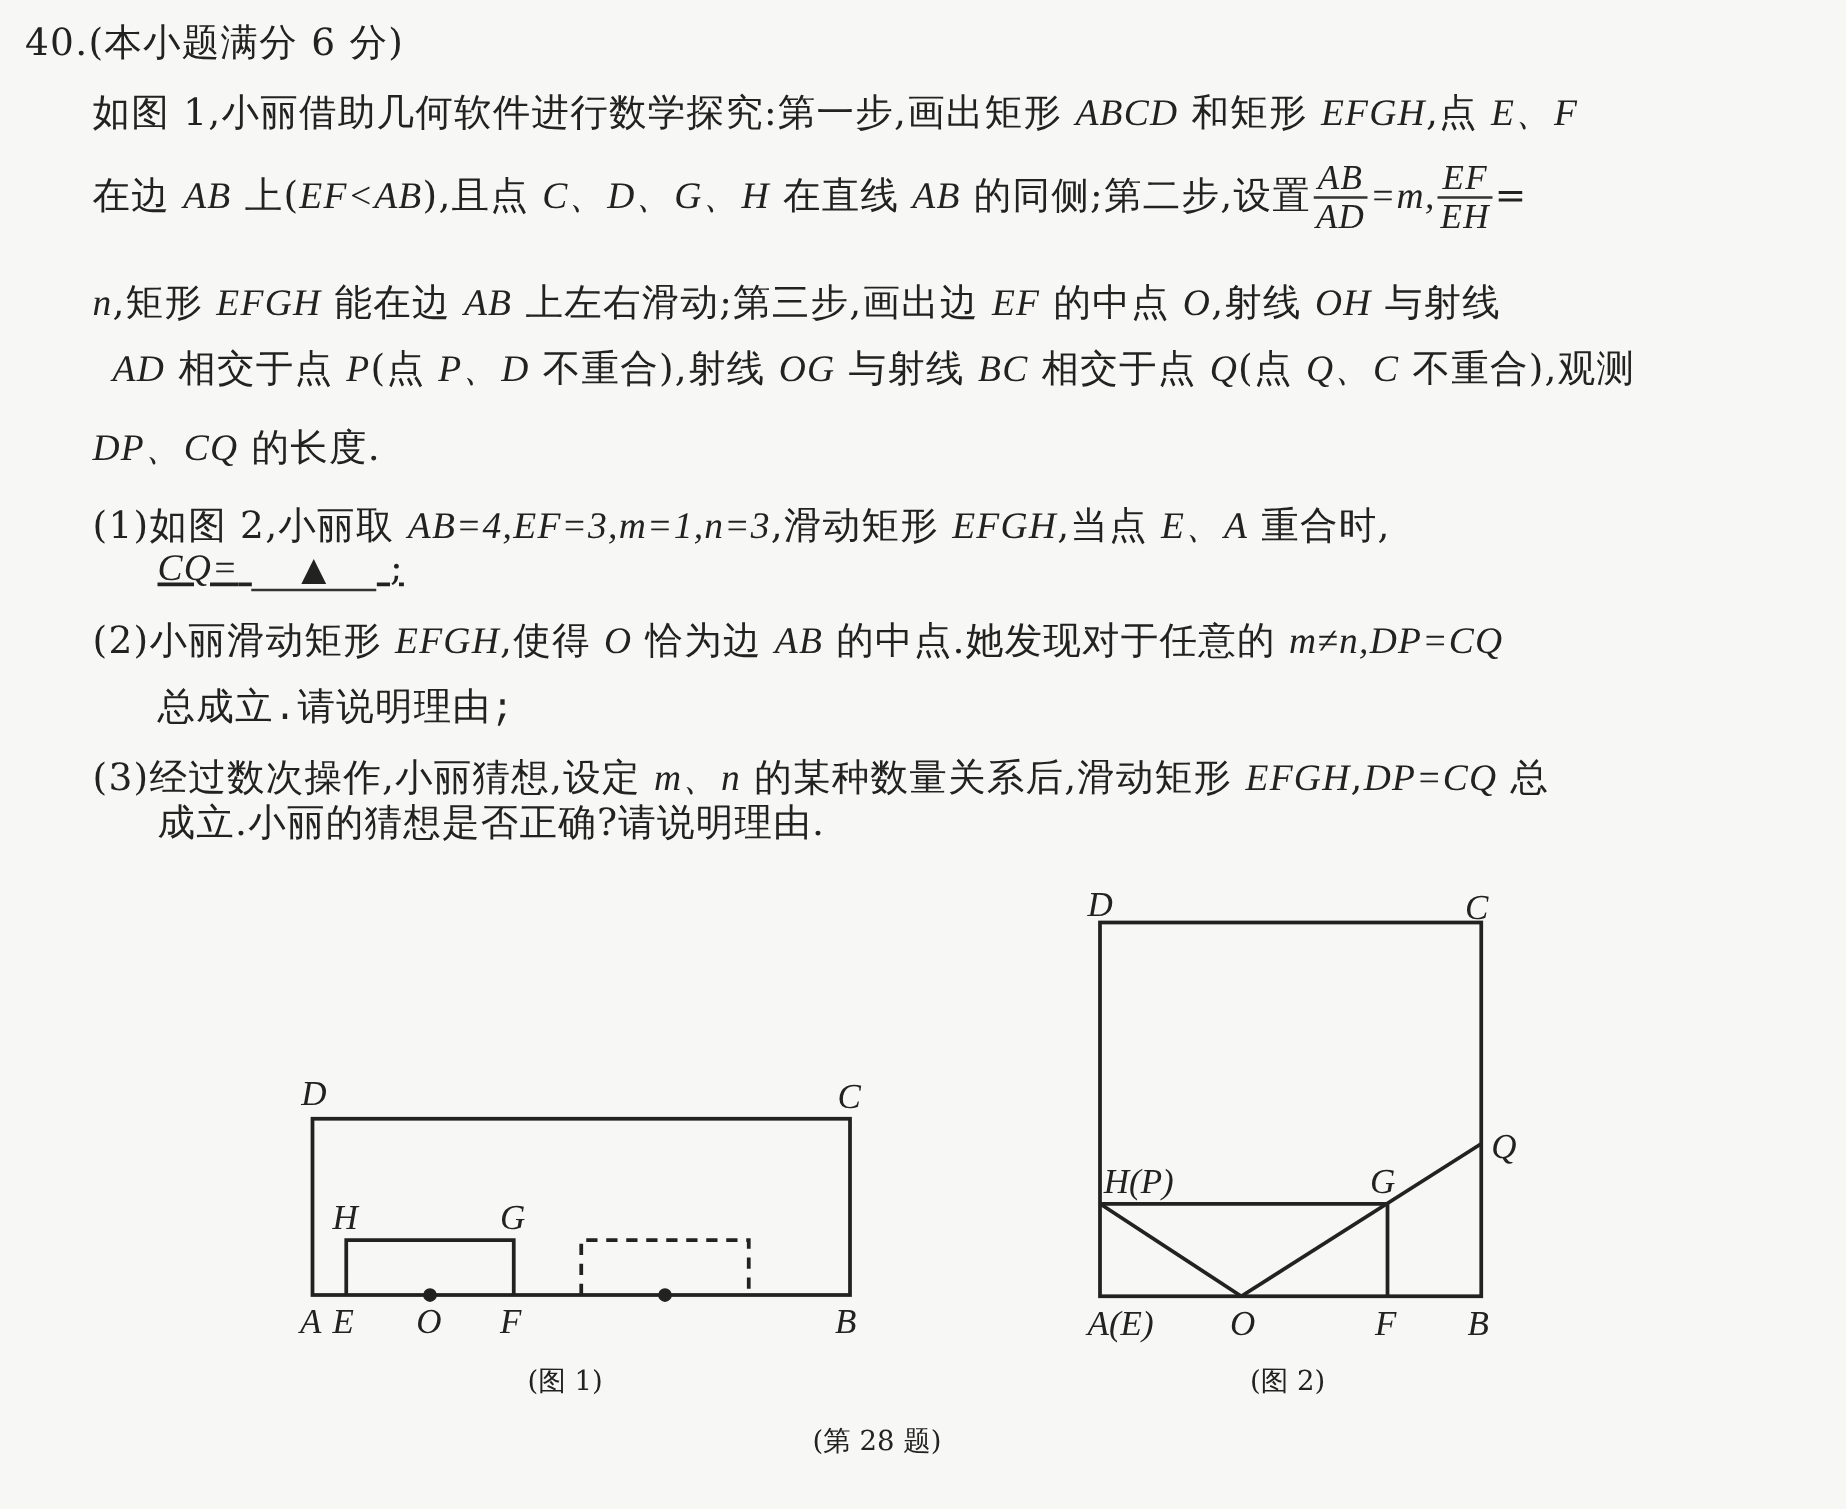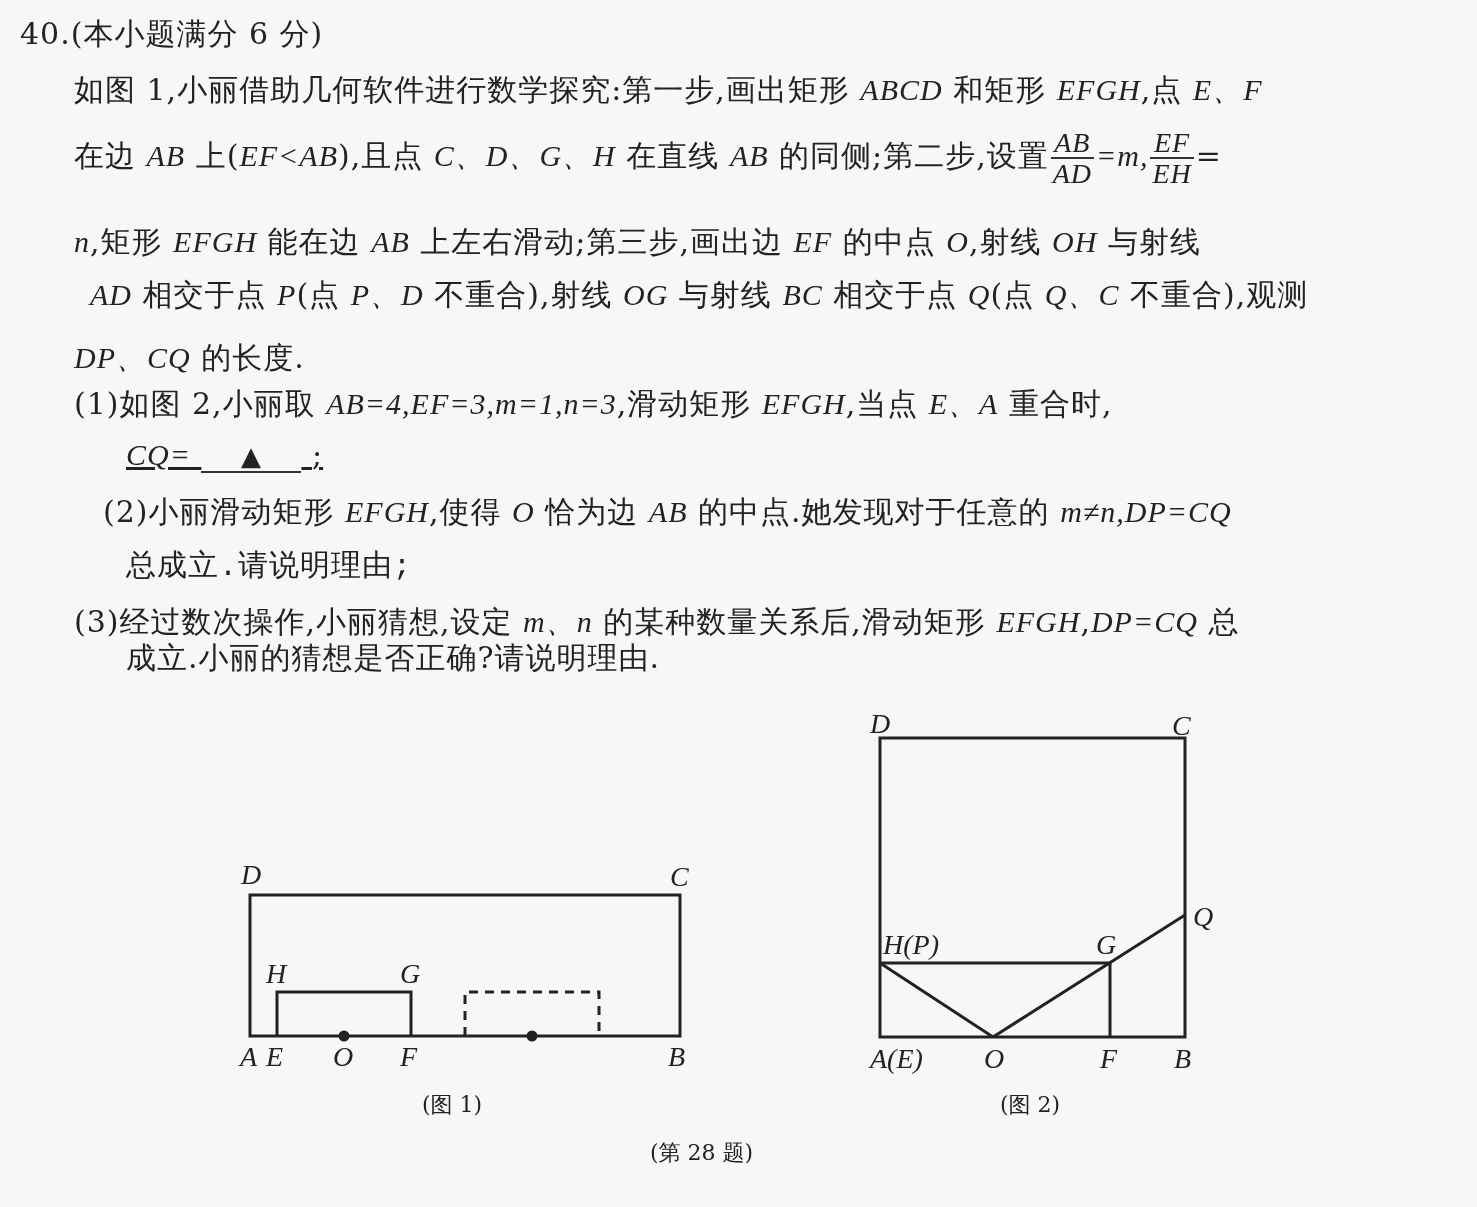--- a/index.html
+++ b/index.html
@@ -38,28 +38,28 @@
 </div>
 
 <div class="line" style="left:90px; top:275px;">
   <span class="m">AD</span><span> 相交于点 </span><span class="m">P</span><span>(点 </span><span class="m">P、D</span><span> 不重合),射线 </span><span class="m">OG</span><span> 与射线 </span><span class="m">BC</span><span> 相交于点 </span><span class="m">Q</span><span>(点 </span><span class="m">Q、C</span><span> 不重合),观测</span>
 </div>
 
 <div class="line" style="left:74px; top:328px;margin-top:10px;">
   <span class="m">DP、CQ</span><span> 的长度.</span>
 </div>
 
-<div class="line" style="left:74px; top:384px;text-align:center;">
+<div class="line" style="left:74px; top:400px;text-align:center;">
   <span>(1)</span><span>如图 2,小丽取 </span><span class="m">AB=4,EF=3,m=1,n=3</span><span>,滑动矩形 </span><span class="m">EFGH</span><span>,当点 </span><span class="m">E、A</span><span> 重合时,</span>
 </div>
 <div class="line" style="left:126px; top:437px;text-decoration:underline;">
   <span class="m">CQ=</span> <span class="blank">▲</span> <span>;</span>
 </div>
 
-<div class="line" style="left:74px; top:492px;margin-left:29px;">
+<div class="line" style="left:74px; top:492px;">
   <span>(2)</span><span>小丽滑动矩形 </span><span class="m">EFGH</span><span>,使得 </span><span class="m">O</span><span> 恰为边 </span><span class="m">AB</span><span> 的中点.她发现对于任意的 </span><span class="m">m≠n,DP=CQ</span>
 </div>
 <div class="line" style="left:126px; top:545px;font-family:Liberation Mono, monospace;">
   <span>总成立.请说明理由;</span>
 </div>
 
 <div class="line" style="left:74px; top:602px;">
   <span>(3)</span><span>经过数次操作,小丽猜想,设定 </span><span class="m">m、n</span><span> 的某种数量关系后,滑动矩形 </span><span class="m">EFGH</span><span>,</span><span class="m">DP=CQ</span><span> 总</span>
 </div>
 <div class="line" style="left:126px; top:638px;">

